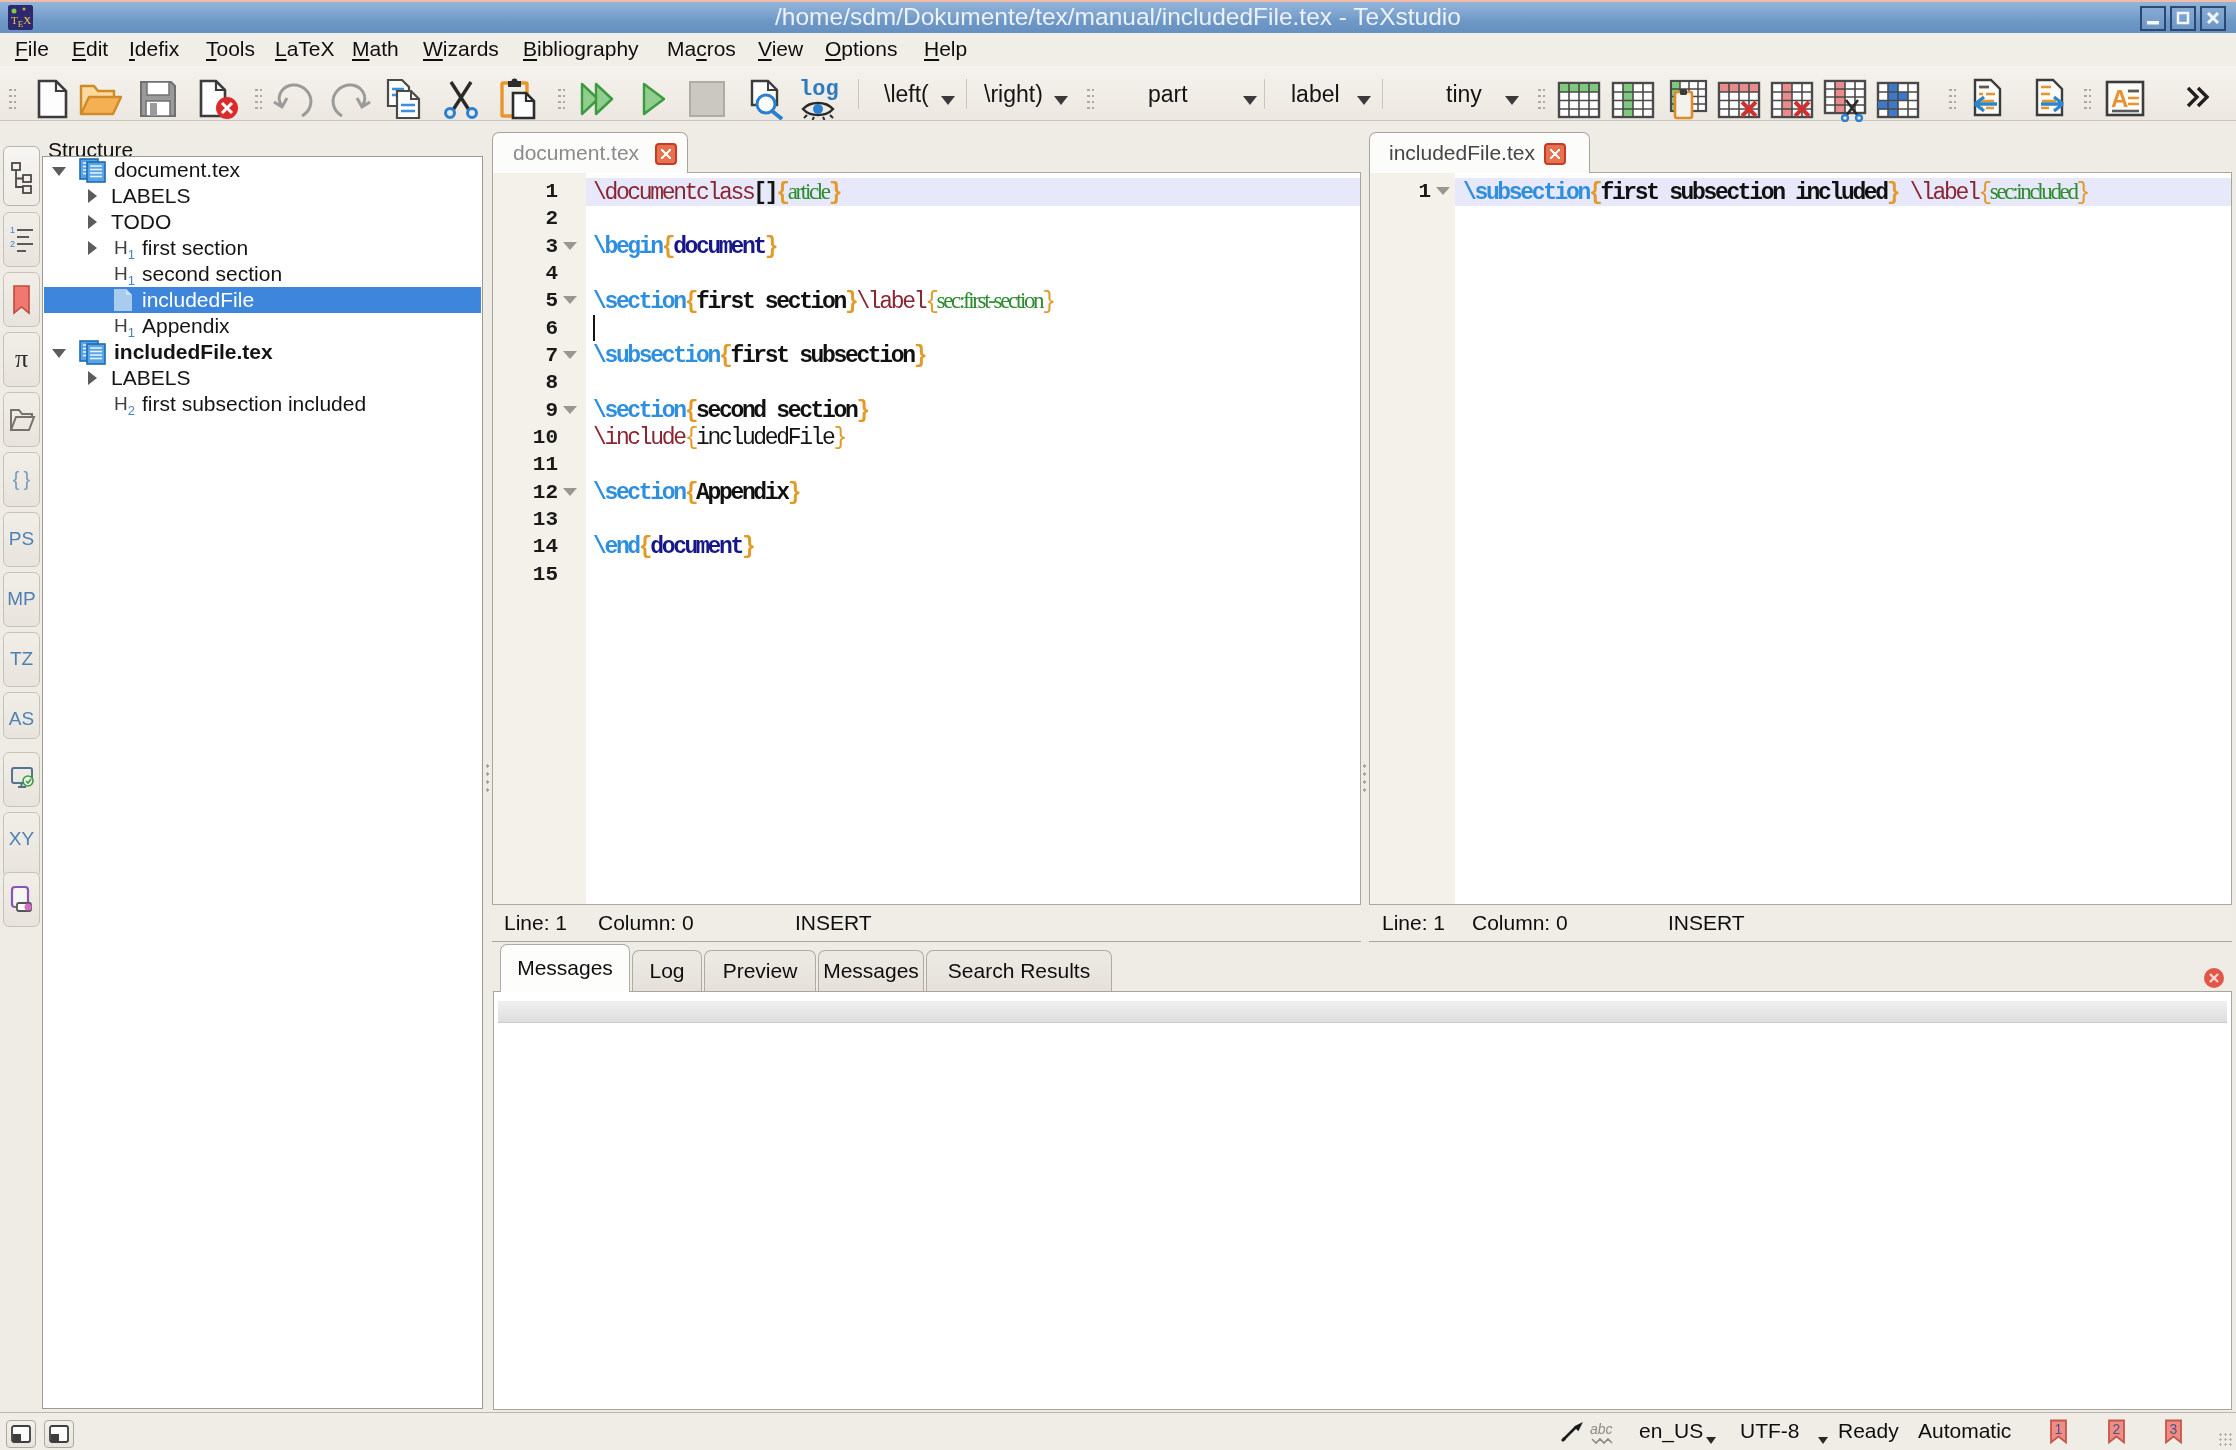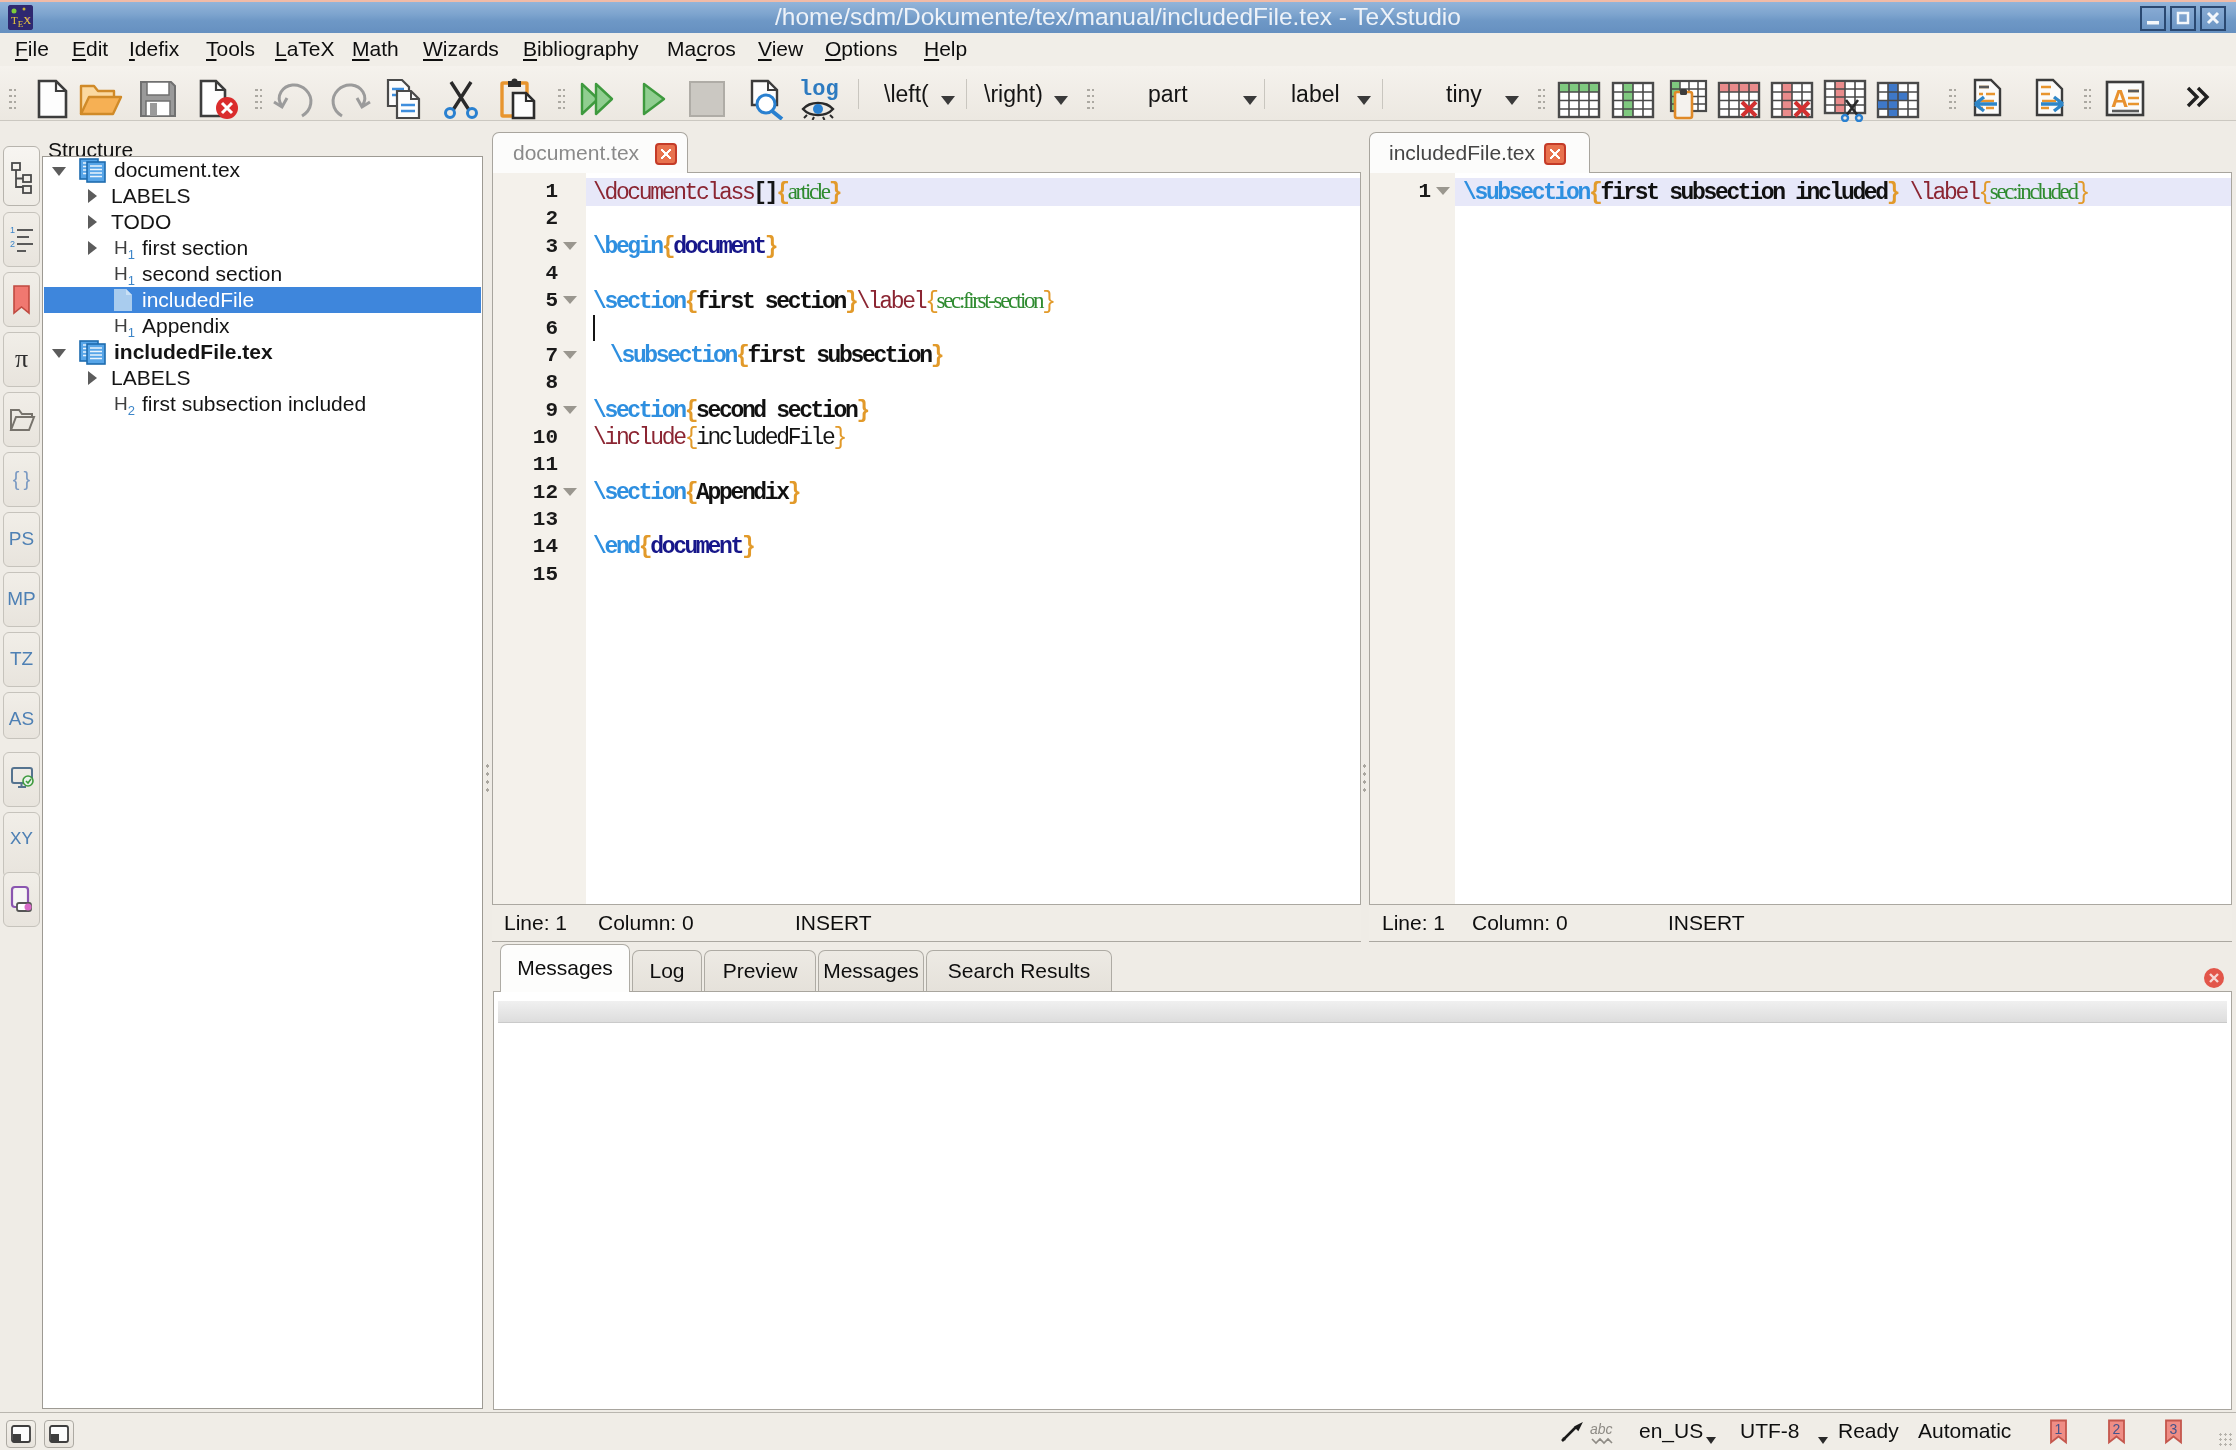--- a/index.html
+++ b/index.html
@@ -342,21 +342,21 @@
       <div class="stxt" style="line-height:52px;">AS</div>
     </div>
 <div class="sbtn" style="top:752px; height:55px;">
   <svg width="35" height="53" viewBox="0 0 35 53">
     <rect x="8" y="15" width="20" height="15" rx="2" fill="none" stroke="#55738F" stroke-width="2"></rect>
     <path d="M14 34 h8 M17.5 30 v4" stroke="#55738F" stroke-width="2"></path>
     <circle cx="24" cy="28" r="5" fill="#E9F2E9" stroke="#3E9A3E" stroke-width="1.6"></circle>
     <path d="M22 28 l2 2 l3 -4" fill="none" stroke="#3E9A3E" stroke-width="1.6"></path>
   </svg>
 </div>
-<div class="sbtn" style="top:812px; height:66px;font-family:Liberation Mono, monospace;">
+<div class="sbtn" style="top:812px; height:66px;">
       <div class="stxt" style="line-height:52px;">XY</div>
     </div>
 <div class="sbtn" style="top:872px; height:55px;">
   <svg width="35" height="53" viewBox="0 0 35 53">
     <rect x="8" y="14" width="16" height="20" rx="3" fill="#F6F6F4" stroke="#8A56B0" stroke-width="2.2"></rect>
     <rect x="13" y="30" width="14" height="8" rx="2" fill="#FFFFFF" stroke="#555" stroke-width="1.8"></rect>
     <circle cx="24" cy="34" r="3.5" fill="#D86AC8"></circle>
   </svg>
 </div>
 
@@ -423,21 +423,21 @@
 <div class="tab" style="left:492px; top:132px; width:196px; height:41px; z-index:3;">
   <span class="tabtxt" style="left:20px; color:#8A8A8A;">document.tex</span>
   <div class="tabx" style="left:162px"></div>
 </div>
 <div class="edbox" style="left:492px; top:172px; width:869px; height:732px; z-index:2;">
   <div class="gutter" style="width:93px"></div>
   <div class="cl hl" style="left:93px; top:5px; padding-left:7px;"><span class="cmd">\documentclass</span><b>[]</b><span class="obr">{</span><span class="grn">article</span><span class="obr">}</span></div>
   <div class="cl" style="left:93px; top:60px; padding-left:7px;"><span class="blu">\begin</span><span class="obr">{</span><span class="env">document</span><span class="obr">}</span></div>
   <div class="cl" style="left:93px; top:114px; padding-left:7px;"><span class="blu">\section</span><span class="obr">{</span><span class="barg">first section</span><span class="obr">}</span><span class="cmd">\label</span><span class="obr2">{</span><span class="grn">sec:first-section</span><span class="obr2">}</span></div>
   <div style="position:absolute; left:100px; top:142px; width:2px; height:26px; background:#141414;"></div>
-  <div class="cl" style="left:93px; top:169px; padding-left:24px;"><span class="blu">\subsection</span><span class="obr">{</span><span class="barg">first subsection</span><span class="obr">}</span></div>
+  <div class="cl" style="left:93px; top:169px; padding-left:7px;"><span class="blu">\subsection</span><span class="obr">{</span><span class="barg">first subsection</span><span class="obr">}</span></div>
   <div class="cl" style="left:93px; top:224px; padding-left:7px;"><span class="blu">\section</span><span class="obr">{</span><span class="barg">second section</span><span class="obr">}</span></div>
   <div class="cl" style="left:93px; top:251px; padding-left:7px;"><span class="cmd">\include</span><span class="obr2">{</span>includedFile<span class="obr2">}</span></div>
   <div class="cl" style="left:93px; top:306px; padding-left:7px;"><span class="blu">\section</span><span class="obr">{</span><span class="barg">Appendix</span><span class="obr">}</span></div>
   <div class="cl" style="left:93px; top:360px; padding-left:7px;"><span class="blu">\end</span><span class="obr">{</span><span class="env">document</span><span class="obr">}</span></div>
   <div class="gn" style="left:0; width:65px; top:5px;">1</div>
   <div class="gn" style="left:0; width:65px; top:32px;">2</div>
   <div class="gn" style="left:0; width:65px; top:60px;">3</div>
   <div class="gn" style="left:0; width:65px; top:87px;">4</div>
   <div class="gn" style="left:0; width:65px; top:114px;">5</div>
   <div class="gn" style="left:0; width:65px; top:142px;">6</div>

